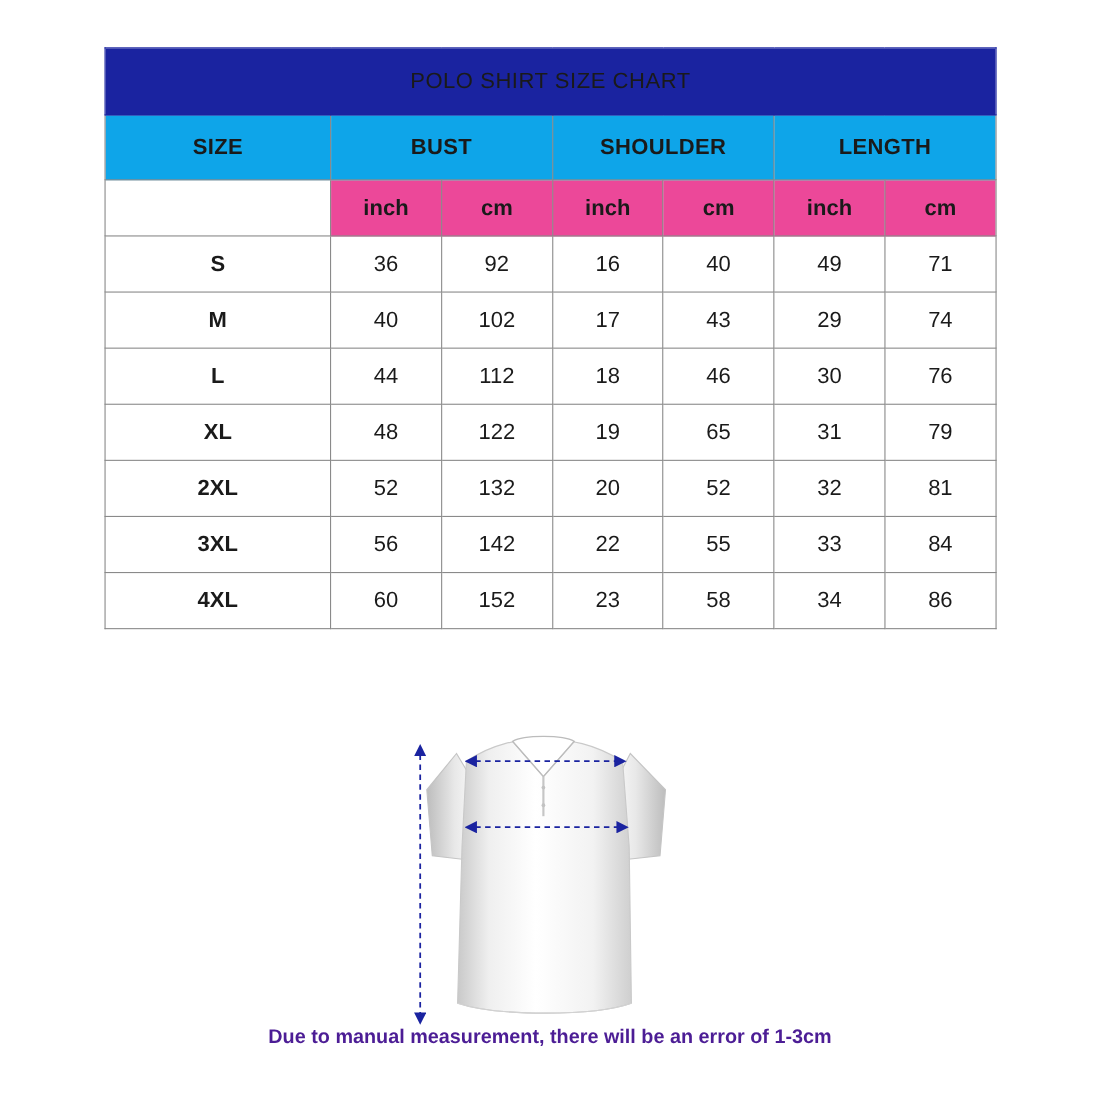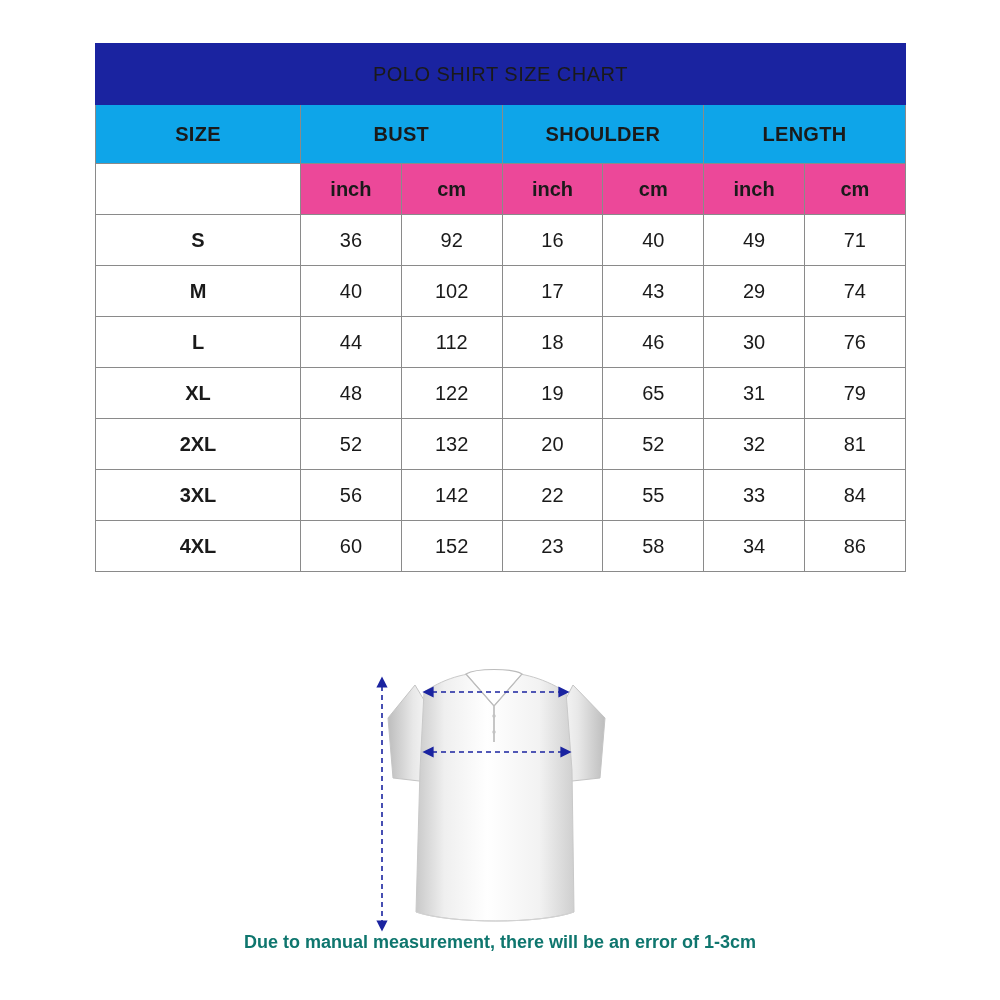--- a/index.html
+++ b/index.html
@@ -103,21 +103,21 @@
     left: 0;
     top: 0;
   }
 
   .note {
     position: absolute;
     left: 0;
     top: 932px;
     width: 1000px;
     text-align: center;
-    color: #0f766e;
+    color: #4c1d95;
     font-size: 18px;
     font-weight: bold;
   }
 </style>
 </head>
 <body>
 
 <div class="page">
 
   <div class="chart-wrap">

